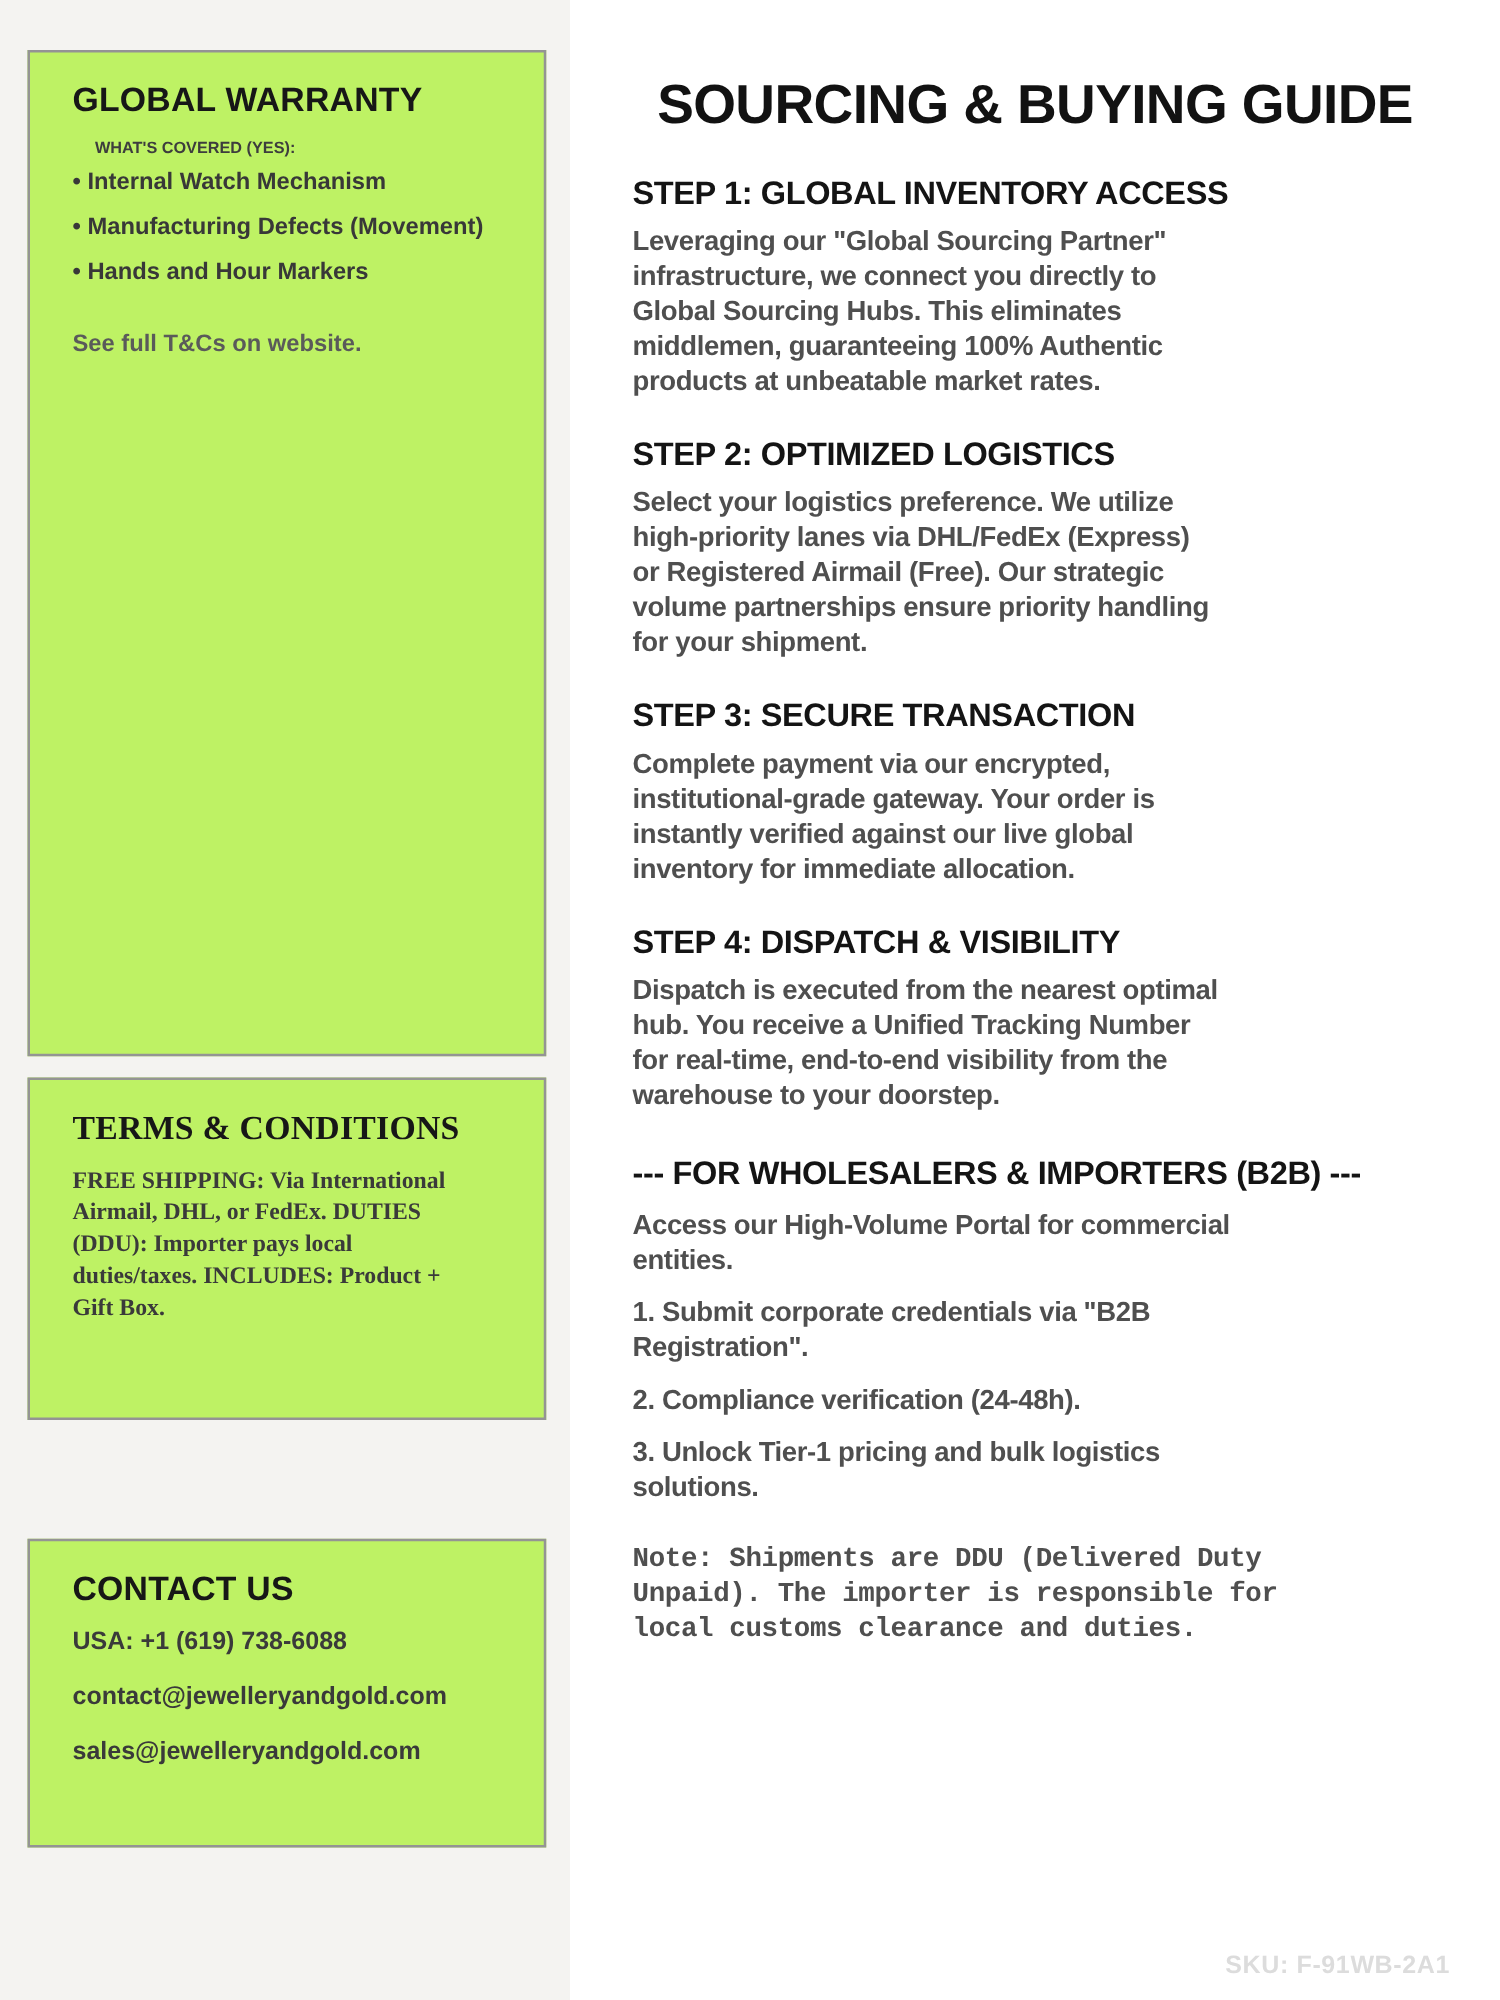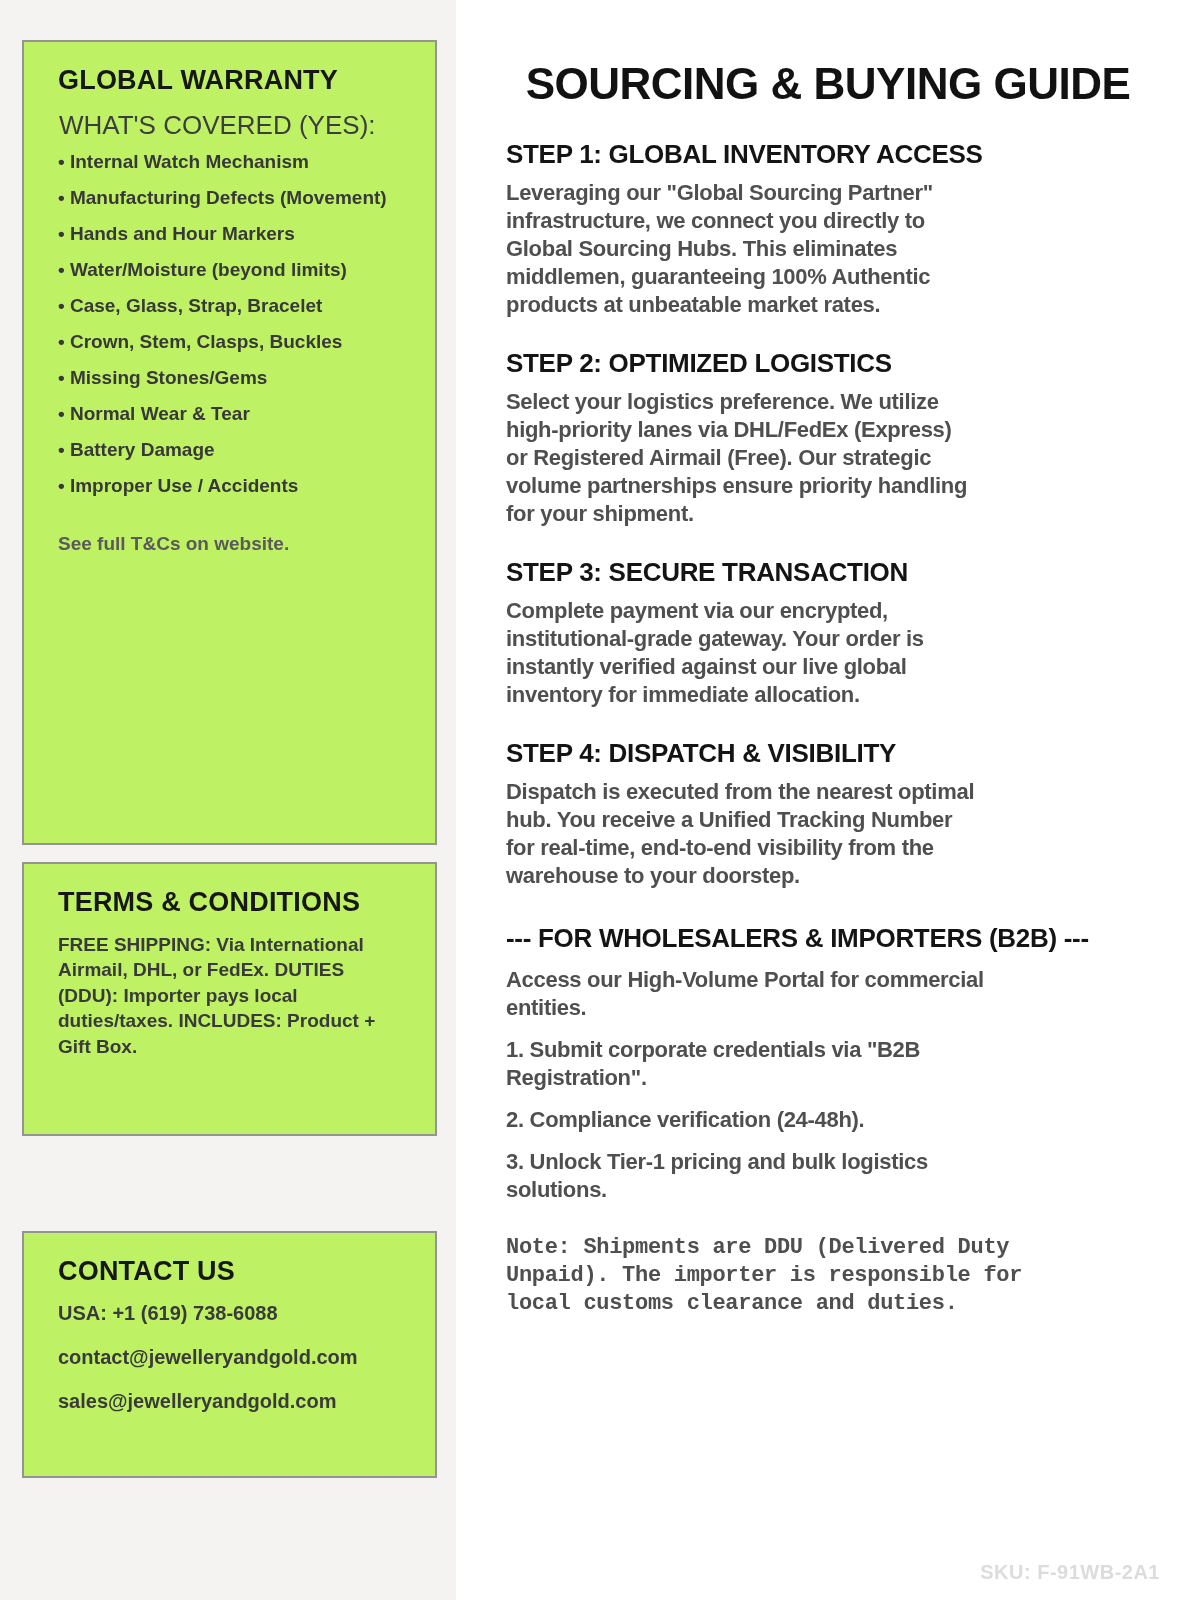--- a/index.html
+++ b/index.html
@@ -17,29 +17,29 @@
     background:#f4f3f1;
   }
   .side-box{
     position:absolute;left:22px;width:415px;
     border:2px solid #949494;
     box-sizing:border-box;
     background:#bef264;
     padding:24px 34px 0 34px;
   }
   .box-warranty{top:40px;height:805px;}
-  .box-terms{top:862px;height:274px;}
+  .box-terms{top:862px;height:274px;font-family:Liberation Serif, serif;}
   .box-contact{top:1231px;height:247px;}
   .side-title{
     font-size:27px;font-weight:800;color:#171717;
     letter-spacing:.2px;margin:0 0 14px 0;line-height:1.1;
   }
   .side-subhead{
-    font-size:26px;font-weight:400;color:#3d3d3d;
-    margin:14px 0 10px 1px;line-height:1.2;
+    font-size:13px;font-weight:700;color:#3d3d3d;
+    margin:14px 0 10px 18px;line-height:1.2;
   }
   .side-subhead.second{margin-top:44px;}
   .bullet-list{list-style:none;margin:0;padding:0;}
   .bullet-list li{
     font-size:19px;font-weight:700;color:#383838;
     line-height:21px;margin:0 0 15px 0;
   }
   .bullet-list li::before{content:"\2022\00a0 ";color:#383838;}
   .side-note{
     font-size:19px;font-weight:700;color:#5a5a5a;
@@ -92,29 +92,20 @@
 
 <div class="sidebar">
 
   <div class="side-box box-warranty">
     <div class="side-title">GLOBAL WARRANTY</div>
     <div class="side-subhead">WHAT'S COVERED (YES):</div>
     <ul class="bullet-list">
       <li>Internal Watch Mechanism</li>
       <li>Manufacturing Defects (Movement)</li>
       <li>Hands and Hour Markers</li>
-    </ul>
-    <ul class="bullet-list">
-      <li>Water/Moisture (beyond limits)</li>
-      <li>Case, Glass, Strap, Bracelet</li>
-      <li>Crown, Stem, Clasps, Buckles</li>
-      <li>Missing Stones/Gems</li>
-      <li>Normal Wear &amp; Tear</li>
-      <li>Battery Damage</li>
-      <li>Improper Use / Accidents</li>
     </ul>
     <div class="side-note">See full T&amp;Cs on website.</div>
   </div>
 
   <div class="side-box box-terms">
     <div class="side-title">TERMS &amp; CONDITIONS</div>
     <div class="side-body">FREE SHIPPING: Via International
 Airmail, DHL, or FedEx.  DUTIES
 (DDU): Importer pays local
 duties/taxes.  INCLUDES: Product +

